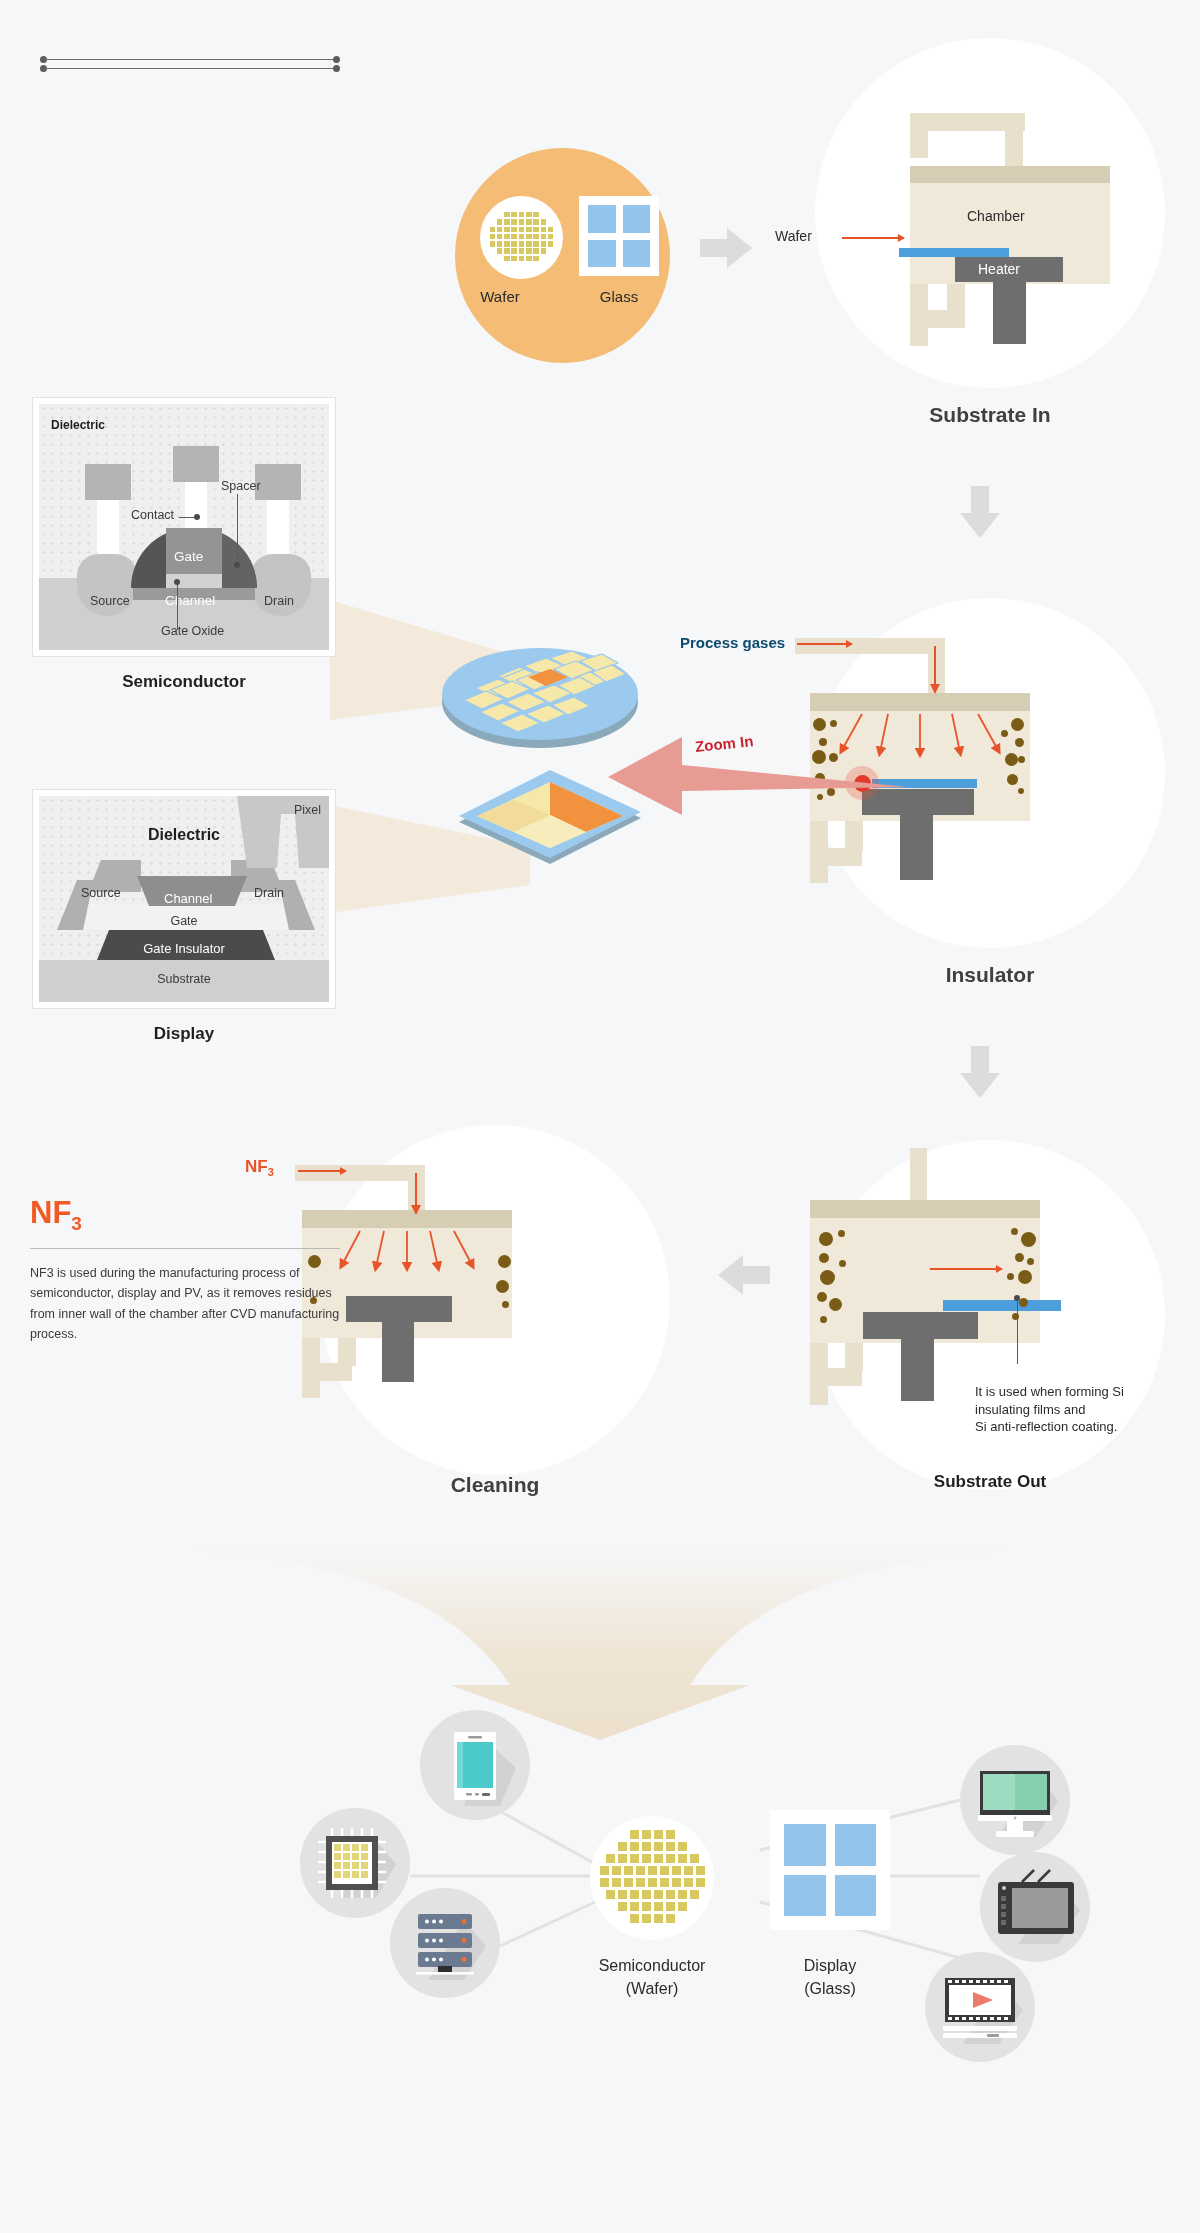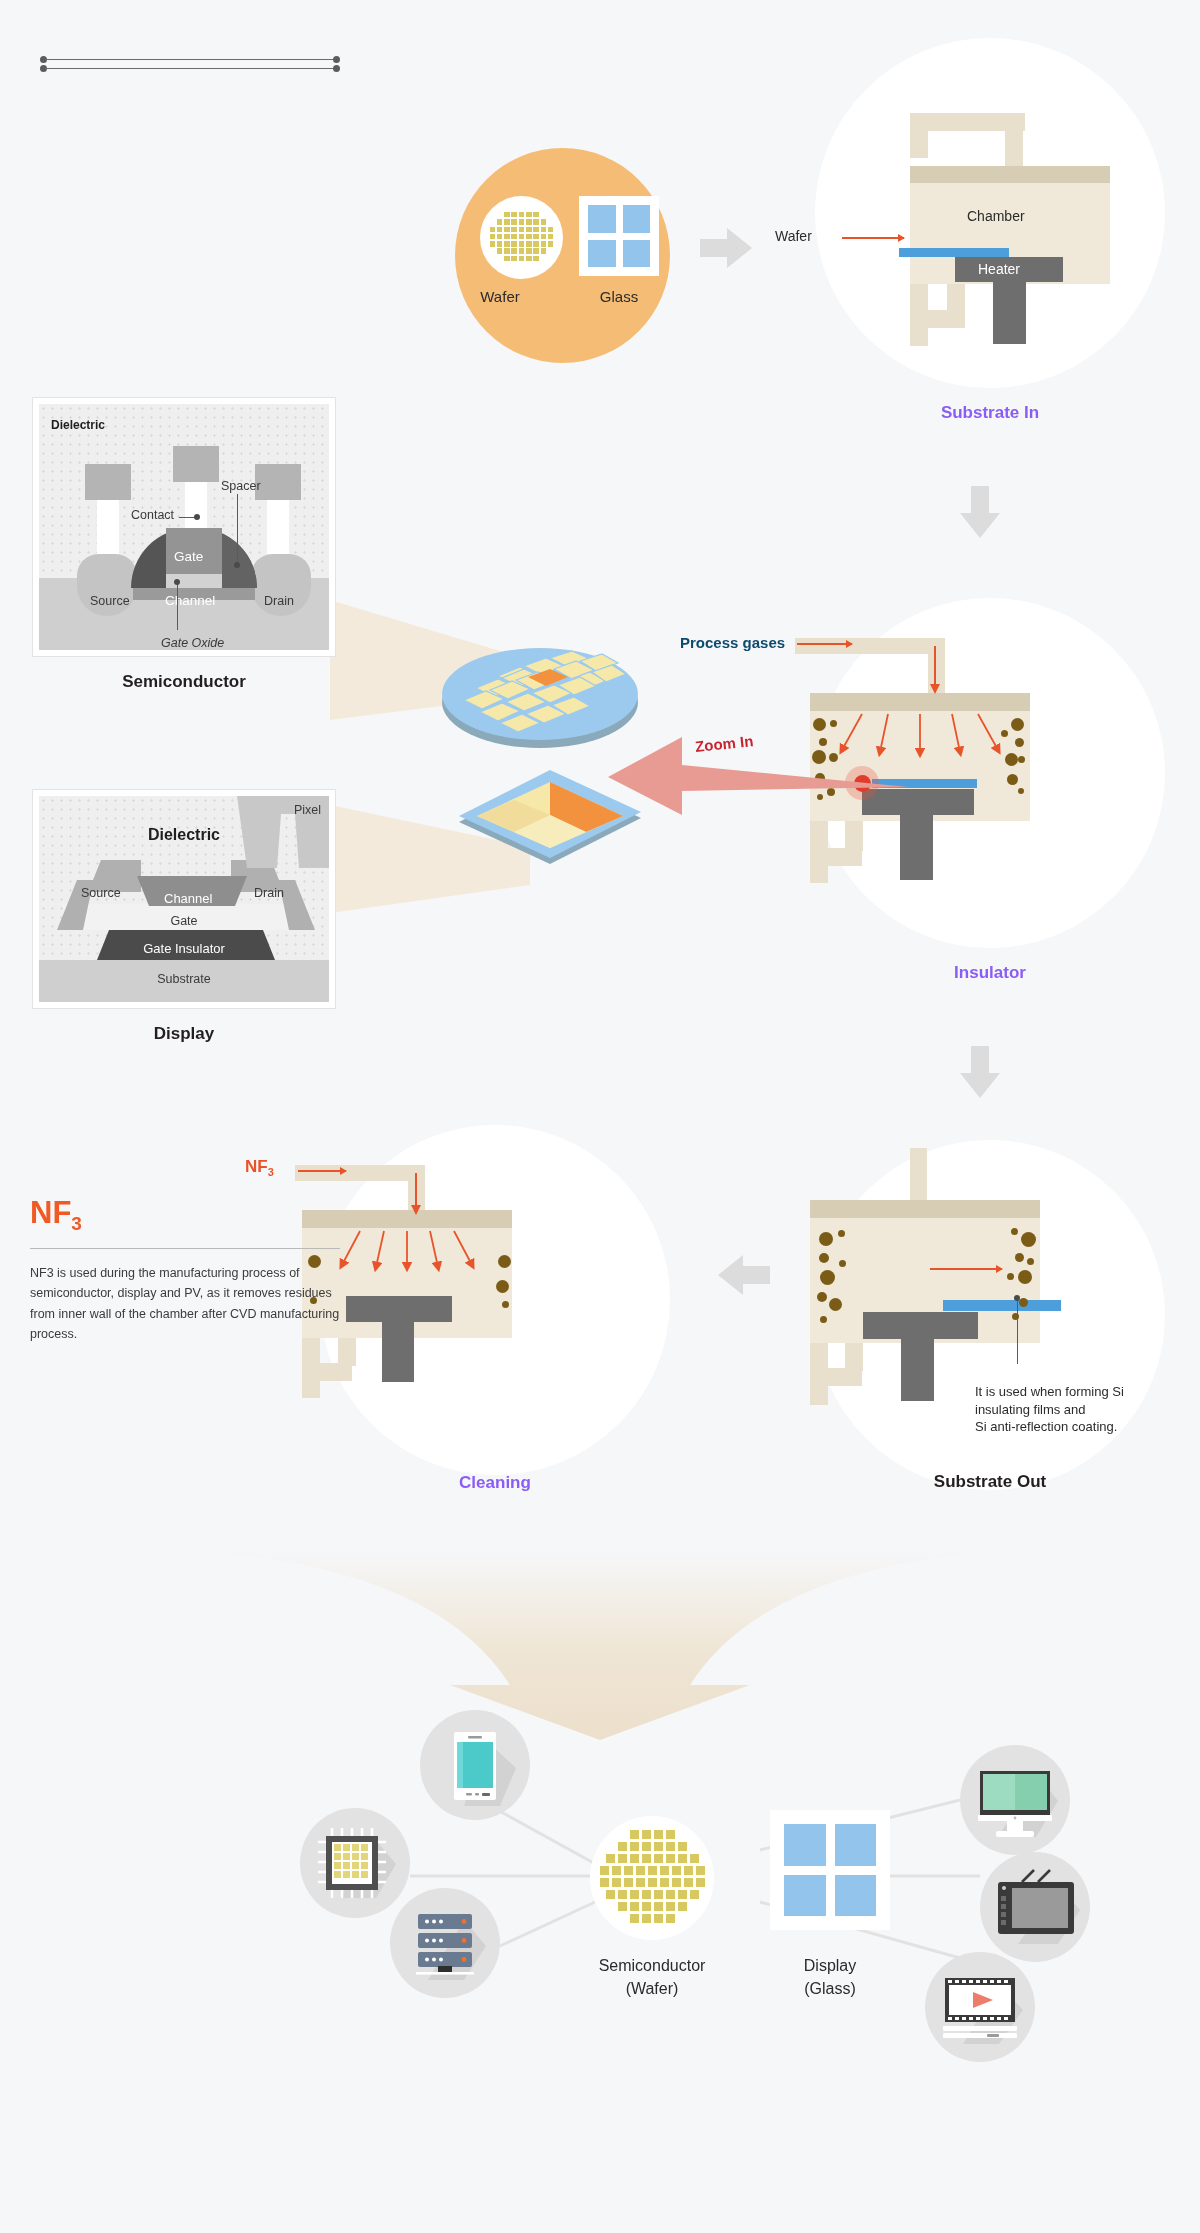--- a/index.html
+++ b/index.html
@@ -16,21 +16,21 @@
   
   #header { left: 40px; top: 55px; width: 300px; text-align: center; }
   .rule { position: relative; height: 9px; }
   .rule .line { position: absolute; left: 5px; right: 5px; top: 4px; height: 1px; background: #6b6b6b; }
   .rule .dot { position: absolute; top: 1px; width: 7px; height: 7px; border-radius: 50%; background: #5c5c5c; }
   .rule .dot.l { left: 0; } .rule .dot.r { right: 0; }
   #page-title { font-size: 25px; font-weight: bold; letter-spacing: -0.3px; padding: 31px 0 30px; color: #1c1c1c; }
 
   
   .white-circle { border-radius: 50%; background: #ffffff; }
-  .stage-label { position: absolute; width: 100%; text-align: center; font-size: 17px; font-weight: bold; color: #8b5cf6; }
+  .stage-label { position: absolute; width: 100%; text-align: center; font-size: 21px; font-weight: bold; color: #404040; }
   .orange-circle-bg { width: 215px; height: 215px; border-radius: 50%; background: #f5bc76; }
   .wafer-icon-circle { position: absolute; width: 83px; height: 83px; border-radius: 50%; background: #fff; left: 25px; top: 48px; overflow: hidden; }
   .glass-icon { position: absolute; left: 124px; top: 48px; width: 80px; height: 80px; background: #fff; padding: 9px; }
   .glass-icon .pane-grid { width: 100%; height: 100%; display: grid; grid-template-columns: 1fr 1fr; grid-template-rows: 1fr 1fr; gap: 7px; }
   .glass-icon .pane { background: #93c4ec; }
   .icon-cap { position: absolute; width: 100%; text-align: center; font-size: 15px; color: #2b2b2b; }
 
   
   .wafer-dots { position: absolute; inset: 0; display: flex; align-items: center; justify-content: center; }
   .wafer-dots .row { display: flex; gap: 2px; justify-content: center; }
@@ -319,21 +319,21 @@
     <div class="lbl" style="left:182px; top:75px;">Spacer</div>
     <div class="leader" style="left:198px; top:90px; width:1px; height:72px;"></div>
     <div class="abs" style="left:195px; top:158px; width:6px; height:6px; border-radius:50%; background:#4a4a4a;"></div>
     <div class="lbl" style="left:92px; top:104px;">Contact</div>
     <div class="leader" style="left:140px; top:113px; width:20px; height:1px;"></div>
     <div class="abs" style="left:155px; top:110px; width:6px; height:6px; border-radius:50%; background:#4a4a4a;"></div>
     <div class="lbl w" style="left:135px; top:145px; font-size:13.5px;">Gate</div>
     <div class="lbl w" style="left:126px; top:189px; font-size:13.5px;">Channel</div>
     <div class="lbl" style="left:51px; top:190px;">Source</div>
     <div class="lbl" style="left:225px; top:190px;">Drain</div>
-    <div class="lbl" style="left:122px; top:232px;font-style:italic;">Gate Oxide</div>
+    <div class="lbl" style="left:122px; top:220px;">Gate Oxide</div>
     <div class="leader" style="left:138px; top:178px; width:1px; height:48px;"></div>
     <div class="abs" style="left:135px; top:175px; width:6px; height:6px; border-radius:50%; background:#4a4a4a;"></div>
   </div>
 </div>
 <div class="panel-cap" style="left:33px; top:672px; width:302px;">Semiconductor</div>
 
 <div class="iso" style="left:440px; top:642px;">
   <svg width="200" height="110" viewBox="0 0 200 110">
     <ellipse cx="100" cy="60" rx="98" ry="46" fill="#8aa9bb"></ellipse>
     <ellipse cx="100" cy="52" rx="98" ry="46" fill="#9ccaee"></ellipse>

